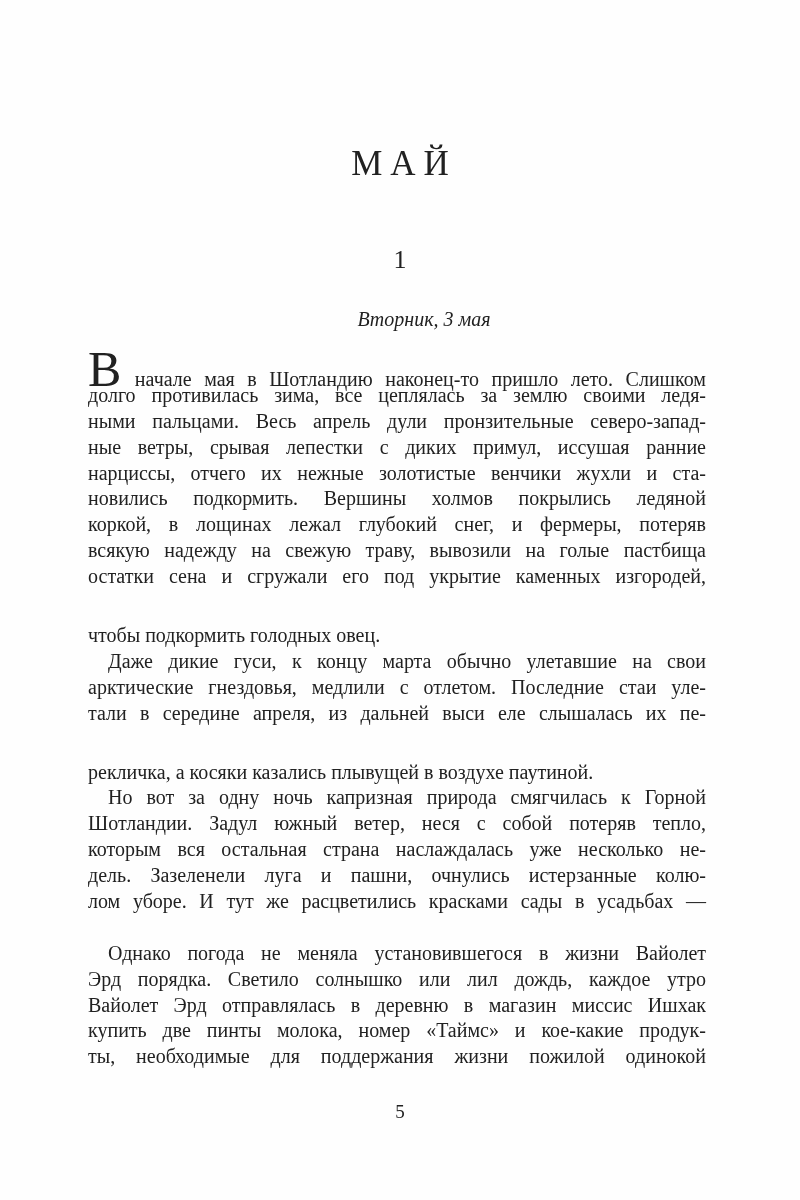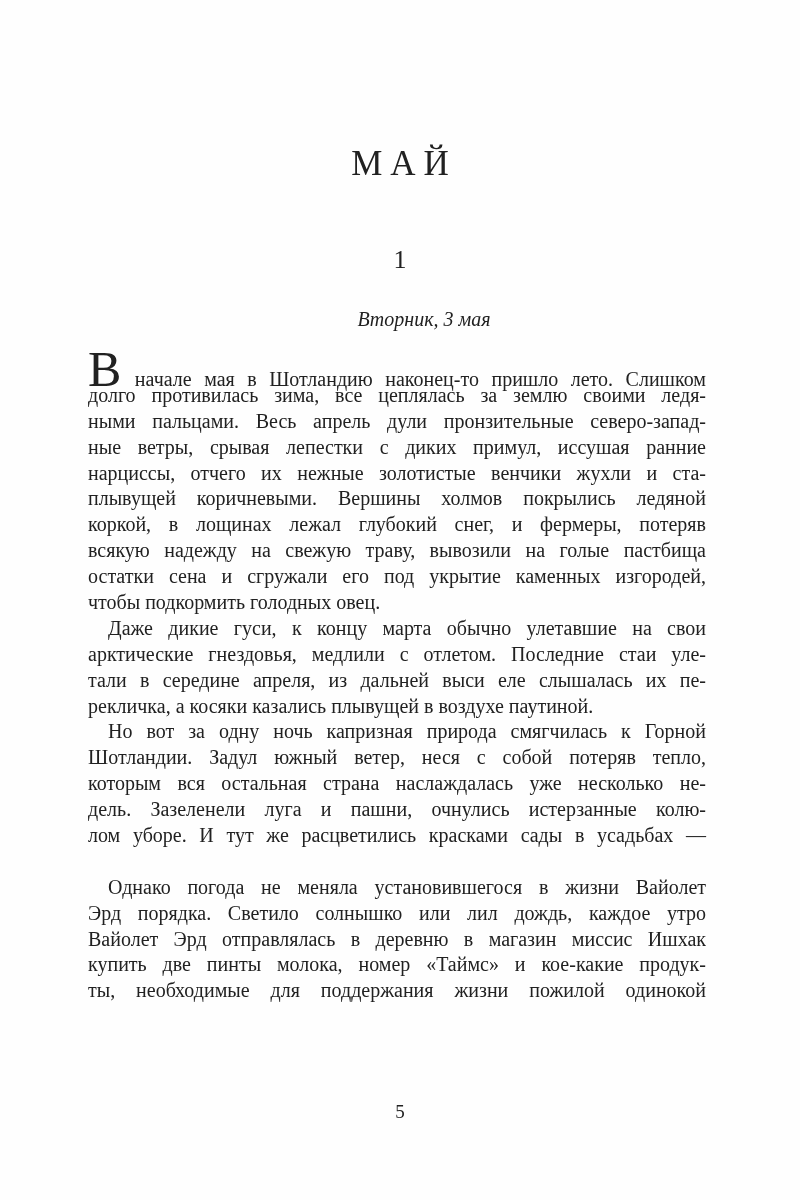--- a/index.html
+++ b/index.html
@@ -62,20 +62,21 @@
     text-align: justify;
     text-align-last: justify;
     white-space: normal;
     overflow: visible;
   }
   .line.indent {
     text-indent: 20px;
   }
   .line.short-last {
     text-align-last: left;
+    margin-top: 33px;
   }
   .spacer {
     height: 25.9px;
   }
   .drop-cap {
     font-size: 50px;
     line-height: inherit;
     letter-spacing: 1px;
   }
   .page-number {
@@ -97,21 +98,21 @@
   <div class="section-number">1</div>
 
   <div class="date-heading">Вторник, 3 мая</div>
 
   <div class="body-text">
       <div class="line"><span class="drop-cap">В</span> начале мая в Шотландию наконец-то пришло лето. Слишком</div>
       <div class="line">долго противилась зима, все цеплялась за землю своими ледя-</div>
       <div class="line">ными пальцами. Весь апрель дули пронзительные северо-запад-</div>
       <div class="line">ные ветры, срывая лепестки с диких примул, иссушая ранние</div>
       <div class="line">нарциссы, отчего их нежные золотистые венчики жухли и ста-</div>
-      <div class="line">плывущей коричневыми. Вершины холмов покрылись ледяной</div>
+      <div class="line">новились подкормить. Вершины холмов покрылись ледяной</div>
       <div class="line">коркой, в лощинах лежал глубокий снег, и фермеры, потеряв</div>
       <div class="line">всякую надежду на свежую траву, вывозили на голые пастбища</div>
       <div class="line">остатки сена и сгружали его под укрытие каменных изгородей,</div>
       <div class="line short-last">чтобы подкормить голодных овец.</div>
       <div class="line indent">Даже дикие гуси, к концу марта обычно улетавшие на свои</div>
       <div class="line">арктические гнездовья, медлили с отлетом. Последние стаи уле-</div>
       <div class="line">тали в середине апреля, из дальней выси еле слышалась их пе-</div>
       <div class="line short-last">рекличка, а косяки казались плывущей в воздухе паутиной.</div>
       <div class="line indent">Но вот за одну ночь капризная природа смягчилась к Горной</div>
       <div class="line">Шотландии. Задул южный ветер, неся с собой потеряв тепло,</div>

